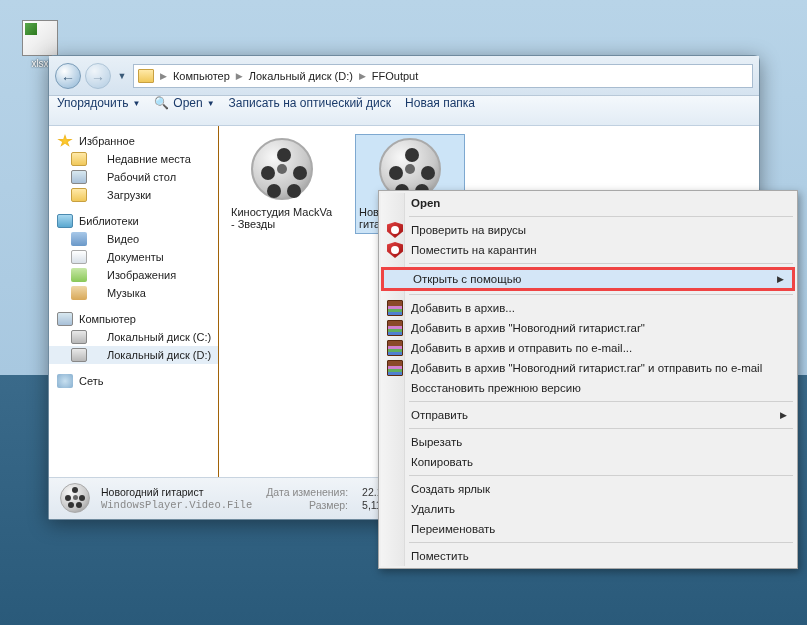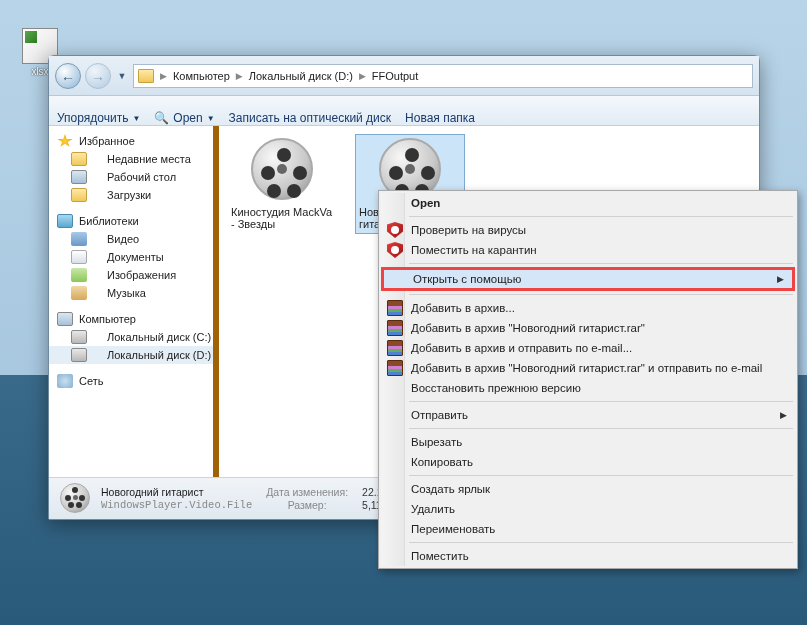--- a/index.html
+++ b/index.html
@@ -1,43 +1,43 @@
 <!DOCTYPE html>
 <html><head>
 <meta charset="utf-8">
 <style>
 * { box-sizing: border-box; margin: 0; padding: 0; font-family: "Segoe UI", Tahoma, sans-serif; }
 body {
   width: 807px; height: 625px; overflow: hidden;
   background: linear-gradient(to bottom, #b8d4e8 0%, #a8c8e0 60%, #3a6a8a 60%, #2a5a7a 100%);
   position: relative;
 }
-.desktop-icon { position: absolute; top: 20px; left: 15px; width: 50px; text-align: center; font-size: 10px; color: #fff; text-shadow: 0 0 2px #000; margin-top: 8px; }
+.desktop-icon { position: absolute; top: 20px; left: 15px; width: 50px; text-align: center; font-size: 10px; color: #fff; text-shadow: 0 0 2px #000; }
 .desktop-icon .di-img { width: 36px; height: 36px; margin: 0 auto 2px; background: linear-gradient(135deg,#fff,#e0e0e0); border: 1px solid #888; position: relative; }
 .desktop-icon .di-img::after { content:""; position:absolute; top:2px; left:2px; width:12px; height:12px; background: linear-gradient(135deg,#5aa84e,#2d7a1e); }
 .window {
   position: absolute; top: 55px; left: 48px; width: 712px; height: 465px;
   background: #fff; border: 1px solid #6f8a9e; border-radius: 6px 6px 2px 2px;
   box-shadow: 0 4px 20px rgba(0,0,0,0.4);
   display: flex; flex-direction: column;
 }
 .titlebar-area { height: 40px; background: linear-gradient(to bottom, #e8f0f7, #d5e3f0); border-bottom: 1px solid #b8c8d8; display: flex; align-items: center; padding: 0 6px; gap: 4px; }
 .nav-btn { width: 26px; height: 26px; border-radius: 50%; background: radial-gradient(circle at 35% 30%, #fff, #cfe0ee 40%, #8db4d4); border: 1px solid #7a9cb8; display: flex; align-items: center; justify-content: center; font-size: 14px; color: #3a5a78; cursor: pointer; }
 .nav-btn.disabled { opacity: 0.5; }
 .nav-dd { width: 14px; height: 18px; display:flex; align-items:center; justify-content:center; color:#3a5a78; font-size:9px; }
 .address { flex: 1; height: 24px; background: #fff; border: 1px solid #a8bcd0; display: flex; align-items: center; padding: 0 4px; gap: 6px; font-size: 11px; color: #333; }
 .address .folder-ico { width: 16px; height: 14px; background: linear-gradient(to bottom,#ffe9a8,#f0c85a); border: 1px solid #c8a040; border-radius: 1px; }
 .address .crumb { color: #222; cursor: pointer; }
 .address .sep { color: #888; font-size: 9px; }
-.toolbar { height: 30px; background: linear-gradient(to bottom, #f4f8fc, #e2ecf5); border-bottom: 1px solid #c0d0e0; display: flex; align-items: flex-end; padding: 0 8px; gap: 14px; font-size: 12px; color: #1a3a6a; }
+.toolbar { height: 30px; background: linear-gradient(to bottom, #f4f8fc, #e2ecf5); border-bottom: 1px solid #c0d0e0; display: flex; align-items: flex-start; padding: 0 8px; gap: 14px; font-size: 12px; color: #1a3a6a; }
 .toolbar .tb-item { display: flex; align-items: center; gap: 4px; cursor: pointer; }
 .toolbar .dd { font-size: 8px; color: #1a3a6a; }
 .toolbar .mag { color: #5a8ab8; }
 .body-area { flex: 1; display: flex; overflow: hidden; }
-.sidebar { width: 170px; background: #fff; border-right: 6px solid #a16207; padding: 6px 0; font-size: 11px; overflow: hidden; }
+.sidebar { width: 170px; background: #fff; border-right: 1px solid #a16207; padding: 6px 0; font-size: 11px; overflow: hidden; }
 .sb-group { margin-bottom: 8px; }
 .sb-head { display: flex; align-items: center; gap: 6px; padding: 2px 8px; color: #1a1a1a; font-weight: normal; }
 .sb-item { display: flex; align-items: center; gap: 20px; padding: 2px 8px 2px 22px; color: #222; cursor: pointer; white-space: nowrap; }
 .sb-item.sel { background: #e4eef7; }
 .ico { width: 16px; height: 14px; flex-shrink: 0; border-radius: 2px; }
 .ico.star { background: radial-gradient(circle,#ffcc33,#e0a010); clip-path: polygon(50% 0%, 61% 35%, 98% 35%, 68% 57%, 79% 91%, 50% 70%, 21% 91%, 32% 57%, 2% 35%, 39% 35%); }
 .ico.folder { background: linear-gradient(to bottom,#ffe9a8,#f0c85a); border: 1px solid #c8a040; }
 .ico.lib { background: linear-gradient(to bottom,#a8d8f0,#5aa8d0); border: 1px solid #4a8ab0; }
 .ico.vid { background: linear-gradient(to bottom,#a8c8e8,#6a98c8); }
 .ico.doc { background: linear-gradient(to bottom,#fff,#d8e0e8); border: 1px solid #aaa; }
@@ -55,21 +55,21 @@
 .reel::before { top: 8px; left: 24px; box-shadow: -16px 18px 0 #333, 16px 18px 0 #333, -10px 36px 0 #333, 10px 36px 0 #333; }
 .reel::after { top: 24px; left: 24px; width: 10px; height: 10px; background: #666; }
 .status { height: 42px; background: linear-gradient(to bottom,#f0f4f8,#e0e8f0); border-top: 1px solid #c8d4e0; display: flex; align-items: center; padding: 0 10px; gap: 10px; font-size: 11px; color: #444; }
 .status .st-thumb { width: 32px; height: 32px; }
 .status .st-thumb .reel { width: 30px; height: 30px; border-width: 1px; }
 .status .st-thumb .reel::before { top: 3px; left: 11px; width: 6px; height: 6px; box-shadow: -7px 8px 0 #333, 7px 8px 0 #333, -4px 15px 0 #333, 4px 15px 0 #333; }
 .status .st-thumb .reel::after { top: 11px; left: 12px; width: 5px; height: 5px; }
 .status .st-info { display: grid; grid-template-columns: auto auto auto; column-gap: 14px; row-gap: 1px; font-size: 10.5px; }
 .status .st-info .name { color: #1a1a1a; grid-column: 1; }
 .status .st-info .type { color: #888; grid-column: 1; font-family: Liberation Mono, monospace; }
-.status .st-info .lbl { color: #888; text-align: center; }
+.status .st-info .lbl { color: #888; text-align: right; }
 .status .st-info .val { color: #333; }
 .context-menu {
   position: absolute; top: 190px; left: 378px; width: 420px;
   background: #f0f0f0; border: 1px solid #a8a8a8; box-shadow: 2px 3px 8px rgba(0,0,0,0.35);
   font-size: 11.5px; padding: 2px;
 }
 .cm-item { display: flex; align-items: center; padding: 4px 20px 4px 30px; color: #222; cursor: pointer; position: relative; }
 .cm-item:hover, .cm-item.hl { background: #d4e6f7; border: 3px solid #ef4444; padding: 3px 19px 3px 29px; }
 .cm-item .arrow { position: absolute; right: 8px; font-size: 9px; color: #333; }
 .cm-sep { height: 1px; background: #d0d0d0; margin: 3px 2px 3px 28px; }

